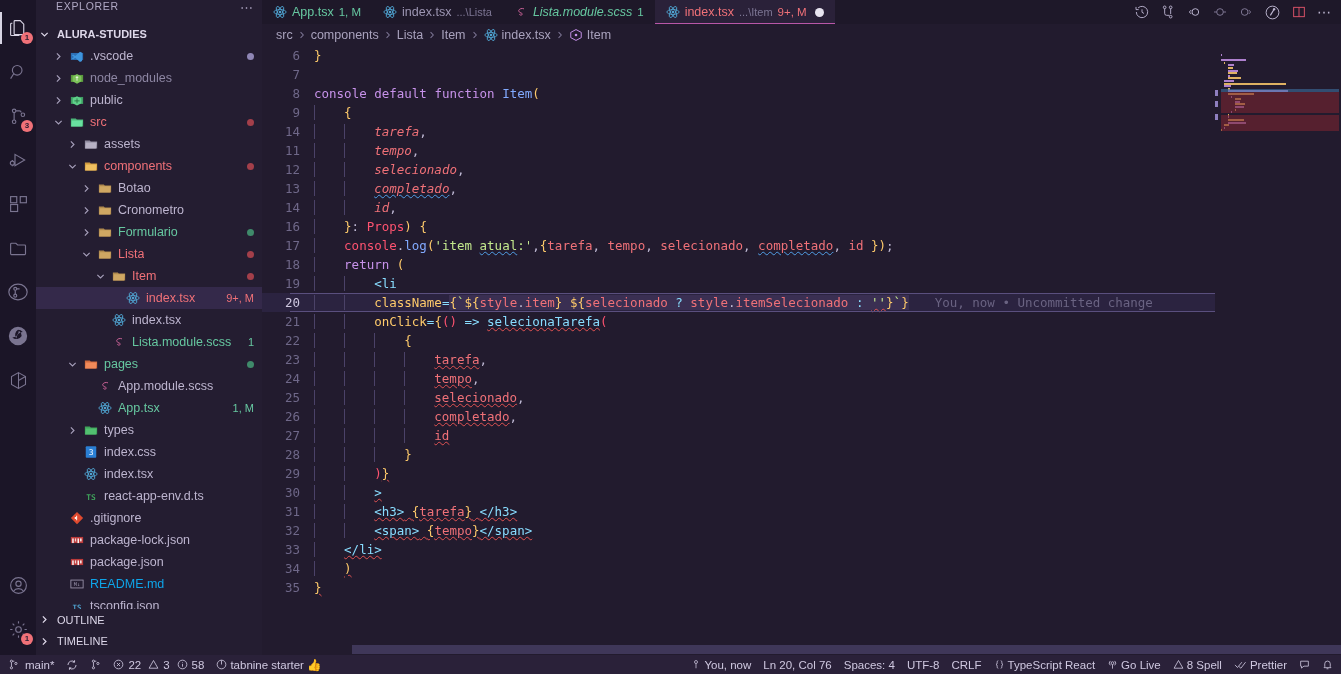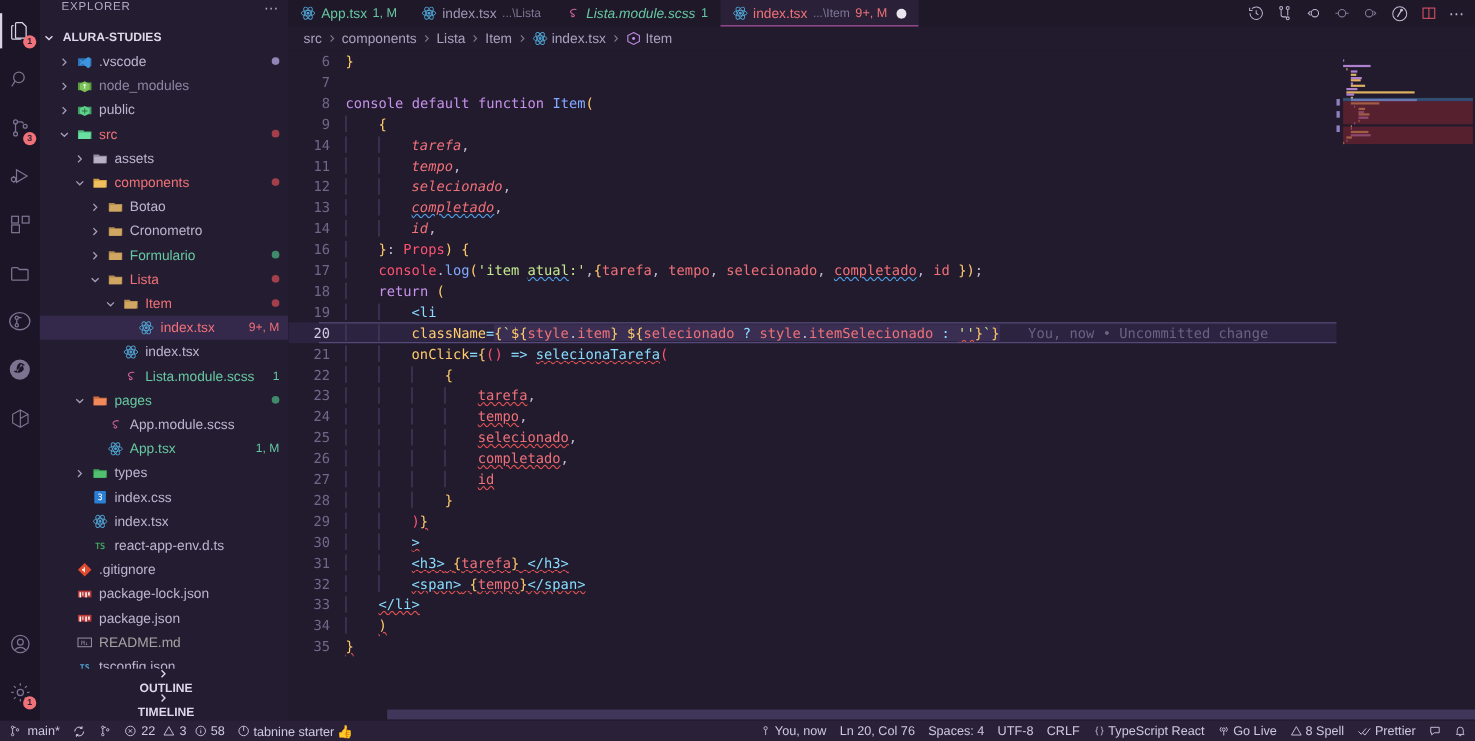--- a/index.html
+++ b/index.html
@@ -52,21 +52,21 @@
   }
   .row.selected { background: #34294a; }
   .row.selected::before { content:""; position:absolute; left:0; top:0; bottom:0; width:0px; }
   .row .twisty { width: 14px; flex: 0 0 14px; text-align: center; font-size: 9px; color: #a69fba; }
   .row .ficon { width: 17px; flex: 0 0 17px; display: flex; align-items: center; justify-content: center; }
   .row .lbl { white-space: nowrap; overflow: hidden; text-overflow: ellipsis; }
   .row .deco { margin-left: auto; font-size: 11px; padding-left: 6px; white-space: nowrap; }
   .dot { width: 7px; height: 7px; border-radius: 50%; display: inline-block; }
   .sb-foot {
     height: 22px; display: flex; align-items: center; gap: 3px;
-    color: #ded8ea; font-size: 11px; font-weight: bold; padding-left: 4px; cursor: pointer; flex-direction: column;
+    color: #ded8ea; font-size: 11px; font-weight: normal; padding-left: 4px; cursor: pointer;
   }
   svg { display: block; }
 
   
   .editor { flex: 1 1 auto; min-width: 0; display: flex; flex-direction: column; background: #221b2e; }
   .tabsbar { height: 24px; display: flex; background: #1e1829; }
   .tab {
     height: 24px; display: flex; align-items: center; gap: 5px;
     padding: 0 11px; font-size: 12.5px; color: #8d86a3; cursor: pointer;
     position: relative; white-space: nowrap;
@@ -648,21 +648,21 @@
           <div class="row" style="padding-left: 18px;">
             <span class="twisty"></span>
             <span class="ficon">
               <span style="display: flex;">
                 <svg width="14" height="14" viewBox="0 0 16 16">
                   <rect x="1" y="3.5" width="14" height="9" fill="none" stroke="#9a93ab" stroke-width="1"></rect>
                   <text x="8" y="10.6" font-size="6" text-anchor="middle" fill="#9a93ab" font-family="monospace">M↓</text>
                 </svg>
               </span>
             </span>
-            <span class="lbl" style="color: #a3a3a3; padding-left: 5px;">README.md</span>
+            <span class="lbl" style="color: #0ea5e9; padding-left: 5px;">README.md</span>
           </div>
           <div class="row" style="padding-left: 18px;">
             <span class="twisty"></span>
             <span class="ficon">
               <span style="display: flex;">
                 <svg width="14" height="14" viewBox="0 0 16 16">
                   <text x="8" y="12" font-size="8.4" text-anchor="middle" fill="#4fa3d1" font-family="monospace" font-weight="bold">TS</text>
                 </svg>
               </span>
             </span>

